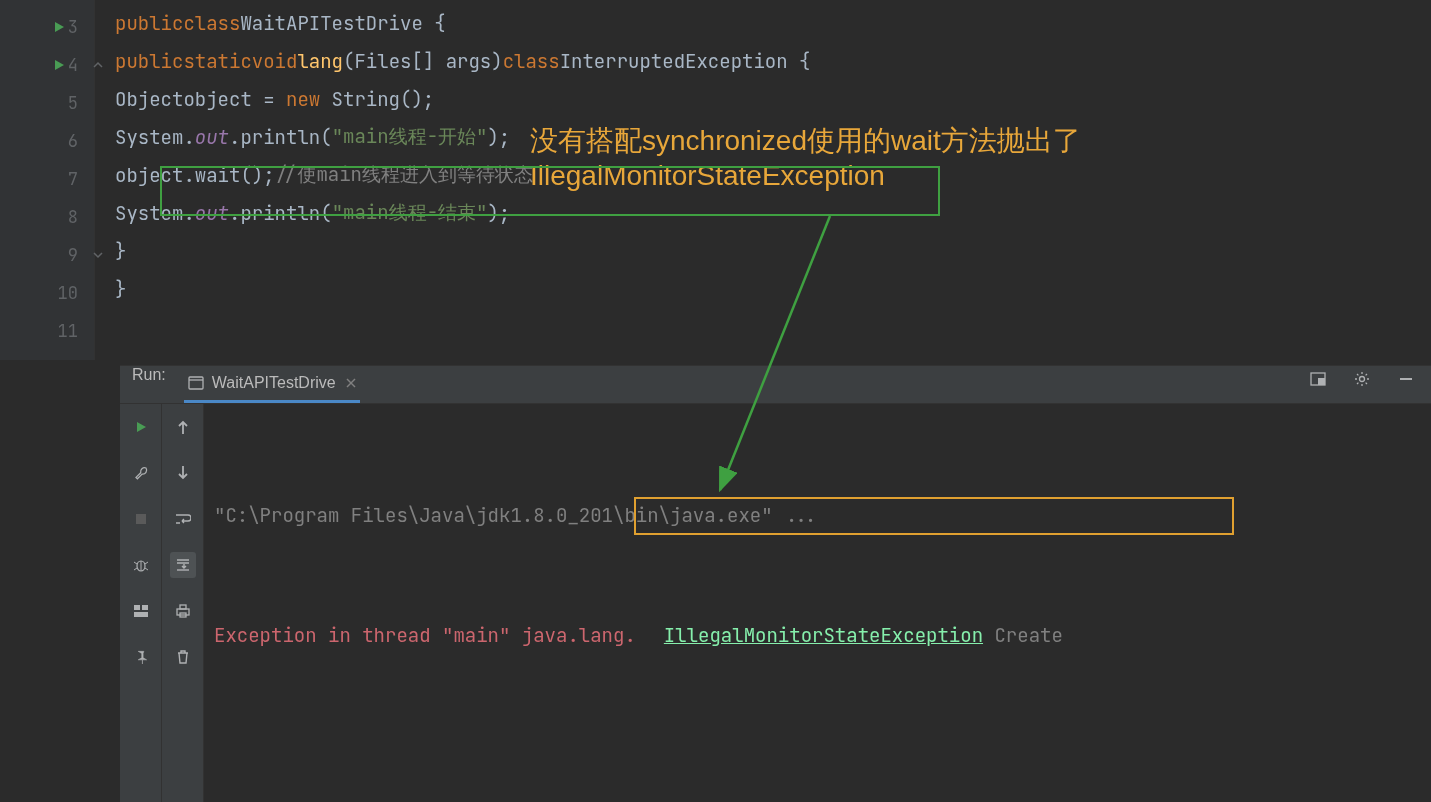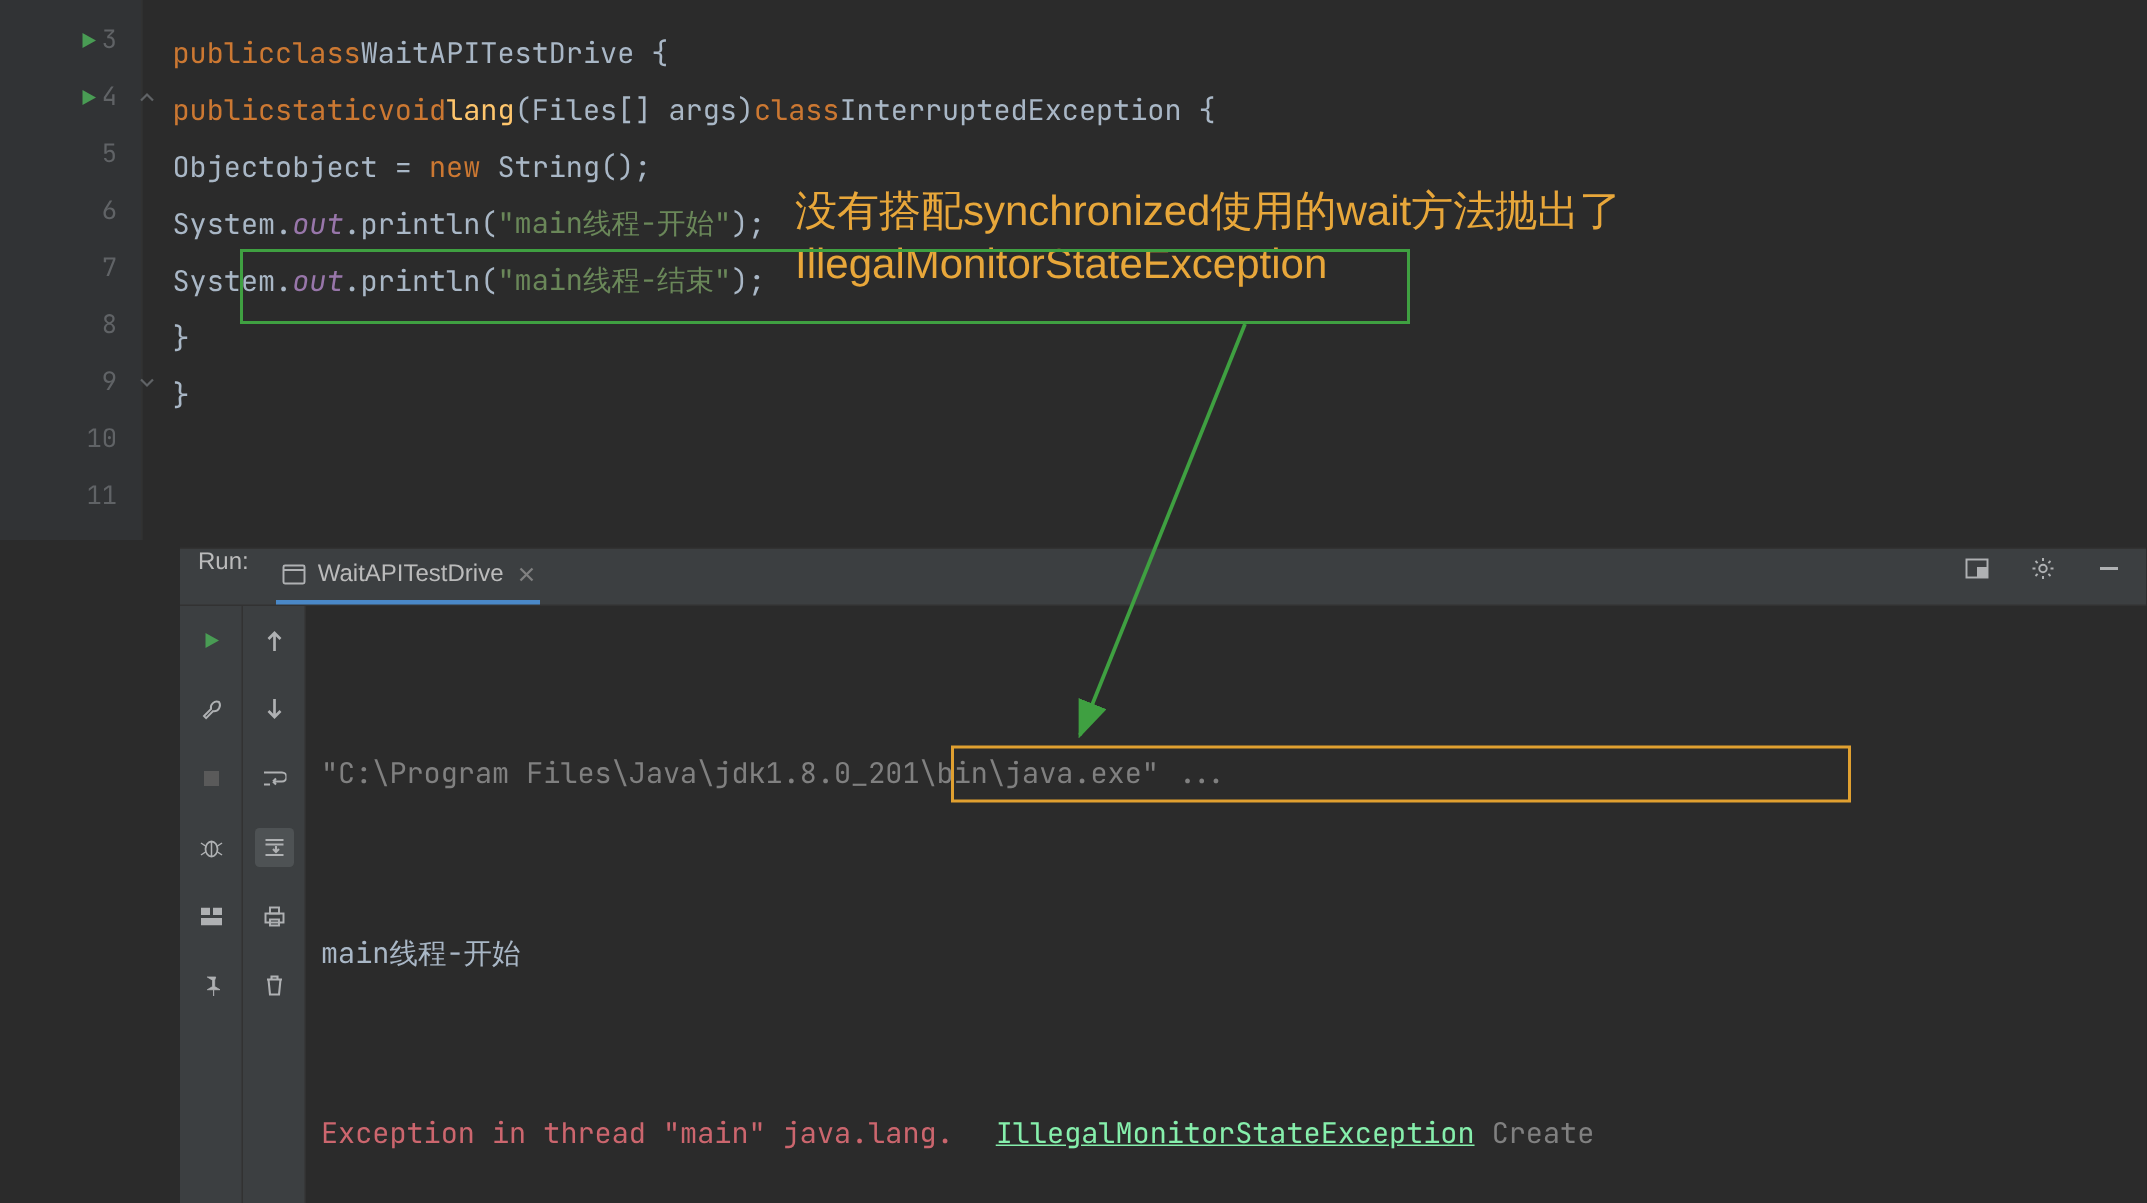--- a/index.html
+++ b/index.html
@@ -39,21 +39,21 @@
   color: #499c54;
 }
 .fold-icon {
   position: absolute;
   right: -10px;
   color: #606366;
   font-size: 14px;
 }
 .code-area {
   flex: 1;
-  padding-top: 16px;
+  padding-top: 4px;
   position: relative;
 }
 .code-line {
   height: 38px;
   display: flex;
   align-items: center;
   padding-left: 20px;
   white-space: pre;
   font-size: 19px;
 }
@@ -239,20 +239,21 @@
     <div class="gutter-row">
         <span>11</span>
       </div>
   </div>
 
   <div class="code-area">
     <div class="code-line"><span class="kw">public</span> <span class="kw">class</span> <span class="cls">WaitAPITestDrive</span><span> {</span></div>
     <div class="code-line">    <span class="kw">public</span> <span class="kw">static</span> <span class="kw">void</span> <span class="fn">lang</span><span>(Files[] args)</span> <span class="kw">class</span> <span>InterruptedException</span><span> {</span></div>
     <div class="code-line">        <span>Object</span> <span>object</span><span> = </span><span class="kw">new</span><span> String();</span></div>
     <div class="code-line">        <span>System.</span><span class="field">out</span><span>.println(</span><span class="str">"main线程-开始"</span><span>);</span></div>
+    <div class="code-line">        <span>object.wait();</span>   <span class="comment">//使main线程进入到等待状态</span></div>
     <div class="code-line">        <span>System.</span><span class="field">out</span><span>.println(</span><span class="str">"main线程-结束"</span><span>);</span></div>
     <div class="code-line">    <span>}</span></div>
     <div class="code-line"><span>}</span></div>
   </div>
 </div>
 
 <div class="annotation" style="top:122px; left:530px;">没有搭配synchronized使用的wait方法抛出了IllegalMonitorStateException</div>
 <div class="green-rect" style="top:166px; left:160px; width:780px; height:50px;"></div>
 
 <svg class="arrow-svg" style="top:0; left:0;" width="1431" height="802">
@@ -372,21 +373,20 @@
           </svg>
         </span>
       <span class="tb-btn">
           <svg width="14" height="16" viewBox="0 0 14 16">
             <path d="M2 4h10M5 4V2h4v2M3 4l1 10h6l1-10" stroke="#afb1b3" fill="none" stroke-width="1.4"></path>
           </svg>
         </span>
     </div>
     <div class="console">
       <div class="console-line cmd">"C:\Program Files\Java\jdk1.8.0_201\bin\java.exe" ...</div>
-      <div class="console-line">main线程-开始</div>
       <div class="console-line"><span class="err">Exception in thread "main" </span><span class="err">java.lang.</span><span class="err-link">IllegalMonitorStateException</span><span class="cmd"> Create</span></div>
       
       
       
       
       
       
     </div>
   </div>
 </div>

